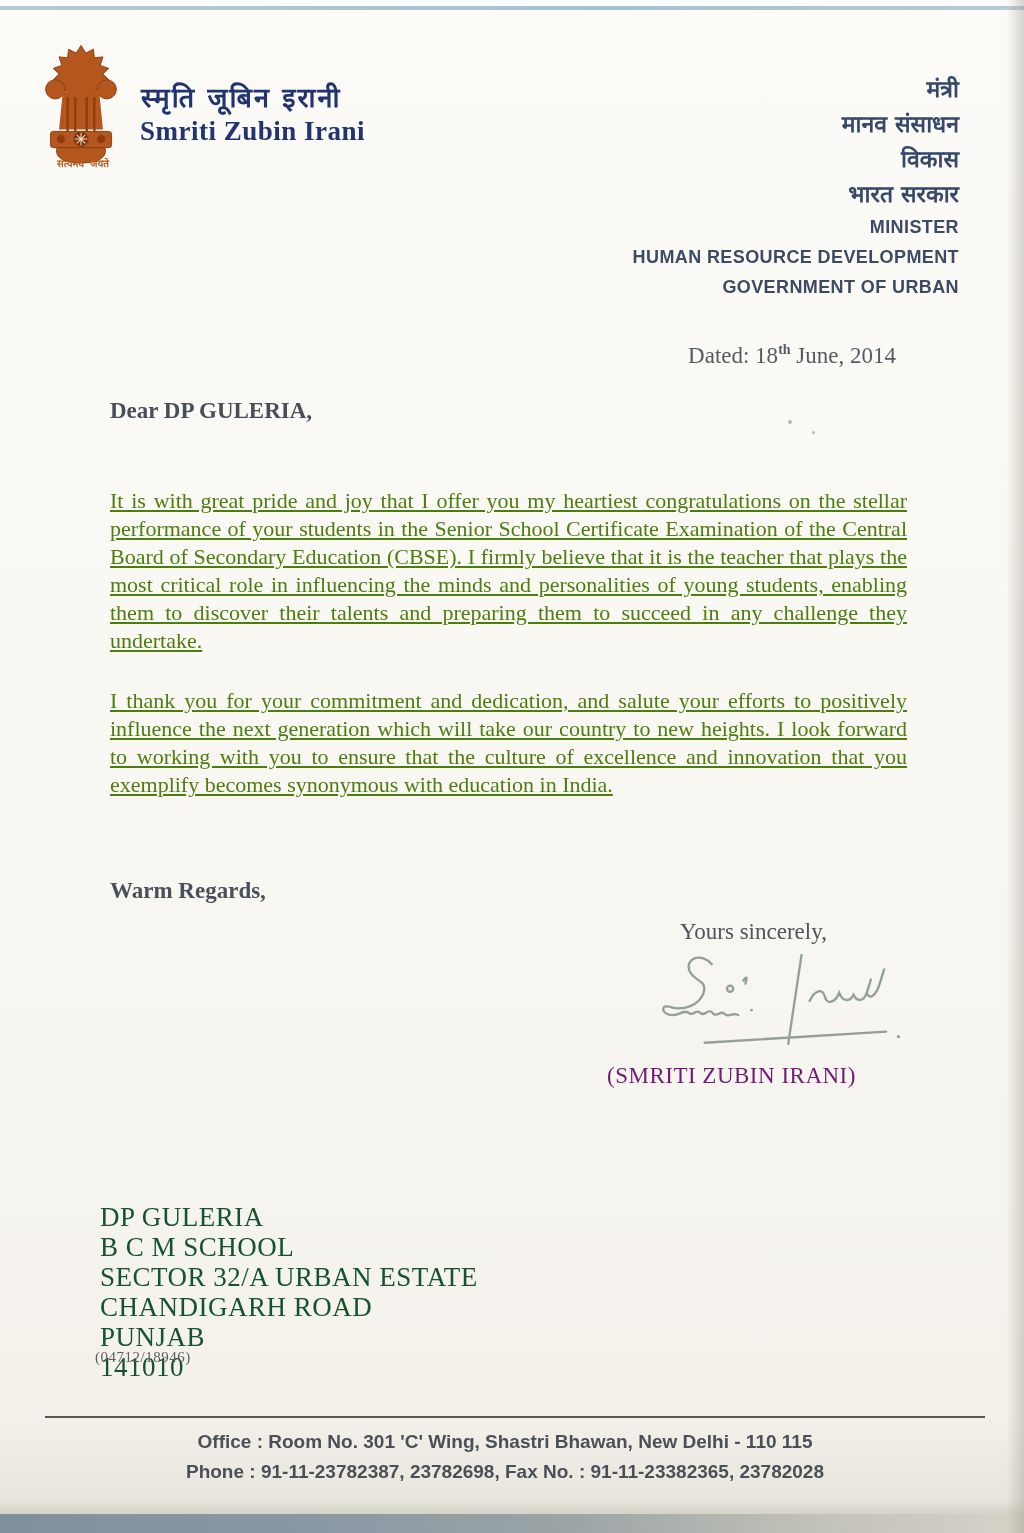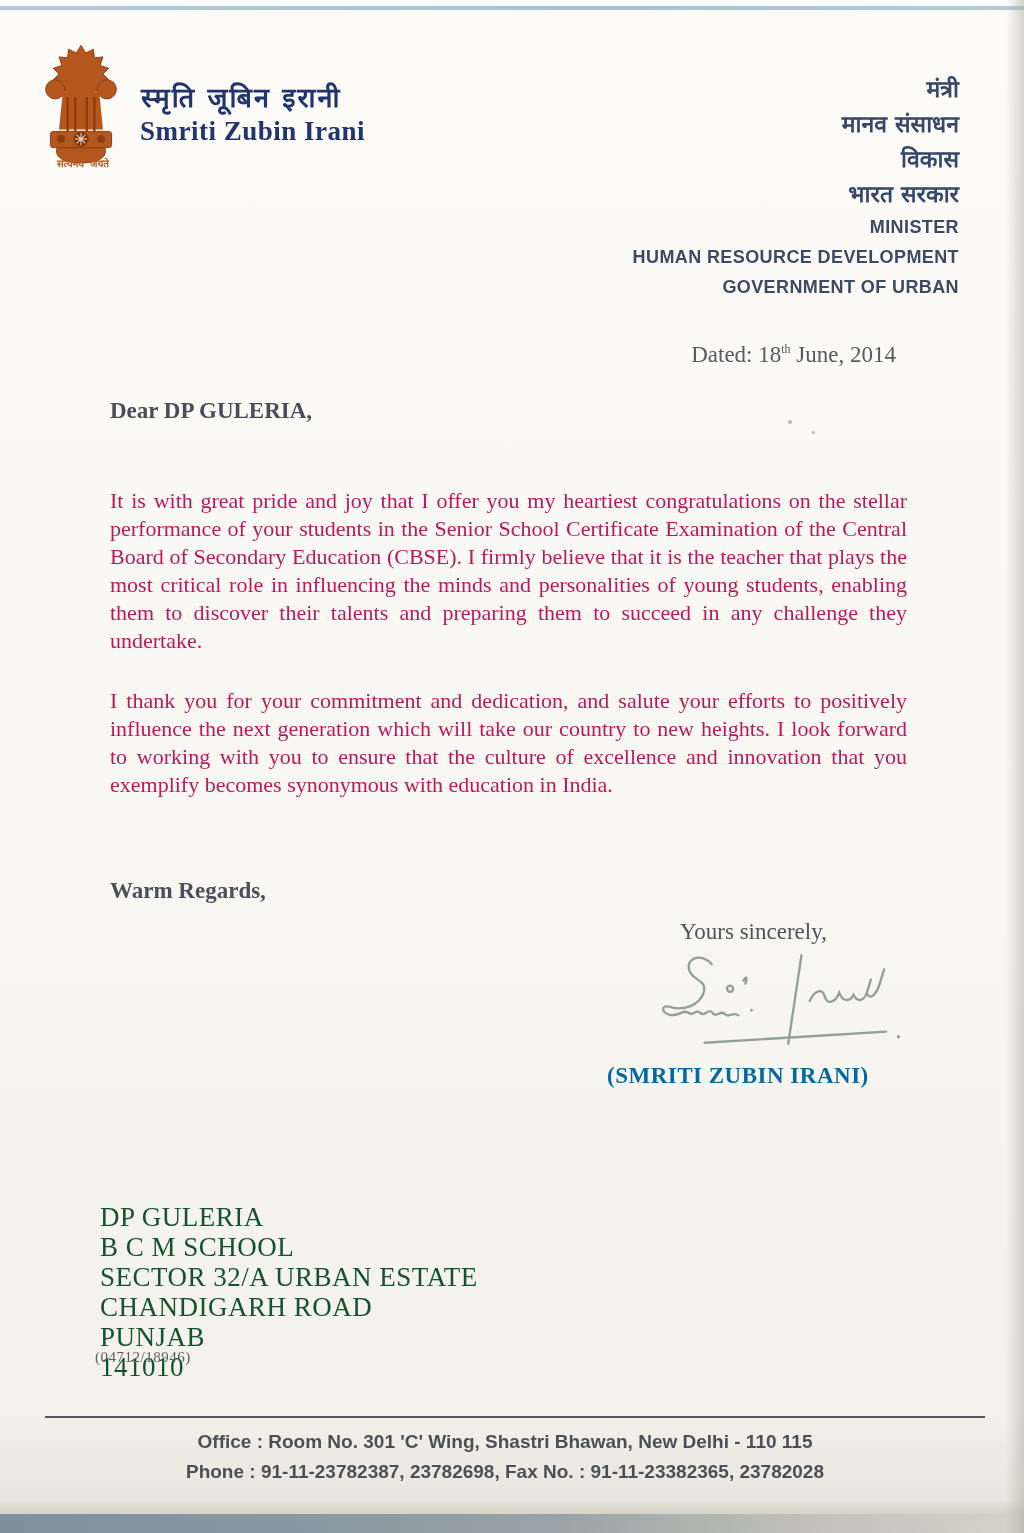--- a/index.html
+++ b/index.html
@@ -36,31 +36,31 @@
     font-size:27px; font-weight:bold; color:#21346f; letter-spacing:0.5px; }
 
   .office-block { position:absolute; left:519px; top:72px; width:440px; text-align:right; }
   .office-hindi div { font-family:"DejaVu Sans", sans-serif; font-size:23px; font-weight:bold;
     color:#37496b; line-height:35px; }
   .office-english div { font-family:"Liberation Sans", sans-serif; font-size:18px; font-weight:bold;
     color:#3c4a63; line-height:30px; letter-spacing:0.4px; }
 
   
   .date-line { position:absolute; right:128px; top:342px; font-size:23px; color:#565b63; }
-  .date-line sup { font-size:12px; }
+  .date-line sup { font-size:14px;font-weight:bold; }
   .salutation { position:absolute; left:110px; top:398px; font-size:23px; font-weight:bold; color:#484e59; }
   .para { position:absolute; left:110px; width:797px; font-size:22px; line-height:28px;
-    text-align:justify; color:#be185d; }
+    text-align:justify; color:#4d7c0f;text-decoration:underline; }
   .para-1 { top:487px; }
   .para-2 { top:687px; }
   .closing { position:absolute; left:110px; top:860px; font-size:23px; font-weight:bold; color:#4a505b;margin-top:18px; }
   .sign-off { position:absolute; left:680px; top:919px; font-size:23px; color:#4e545c; }
   .signature-svg { position:absolute; left:648px; top:952px; width:256px; height:102px; }
-  .signatory { position:absolute; left:607px; top:1063px; font-size:23px; font-weight:bold;
-    color:#0369a1; letter-spacing:0.5px; }
+  .signatory { position:absolute; left:607px; top:1063px; font-size:23px; font-weight:normal;
+    color:#701a75; letter-spacing:0.5px; }
 
   .recipient { position:absolute; left:100px; top:1202px; font-size:27px; line-height:30px;
     color:#14532d; letter-spacing:0.5px; }
   .ref-number { position:absolute; left:95px; top:1349px; font-size:15px; color:#5a5e64; letter-spacing:0.5px; }
 
   
   .footer-rule { position:absolute; left:45px; top:1416px; width:940px; height:2px; background:#53575c; }
   .footer-line { position:absolute; left:0; width:1010px; text-align:center;
     font-family:"Liberation Sans", sans-serif; font-size:19px; font-weight:600; color:#4b5058; }
   .footer-office { top:1431px; }

